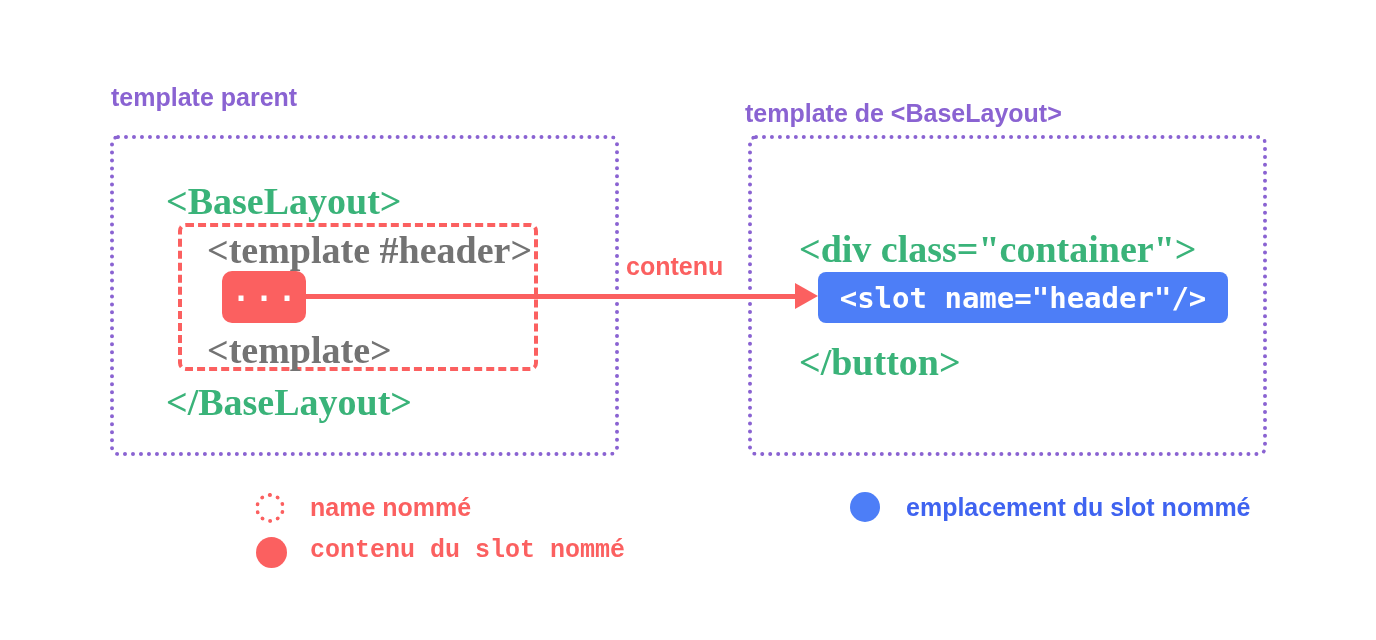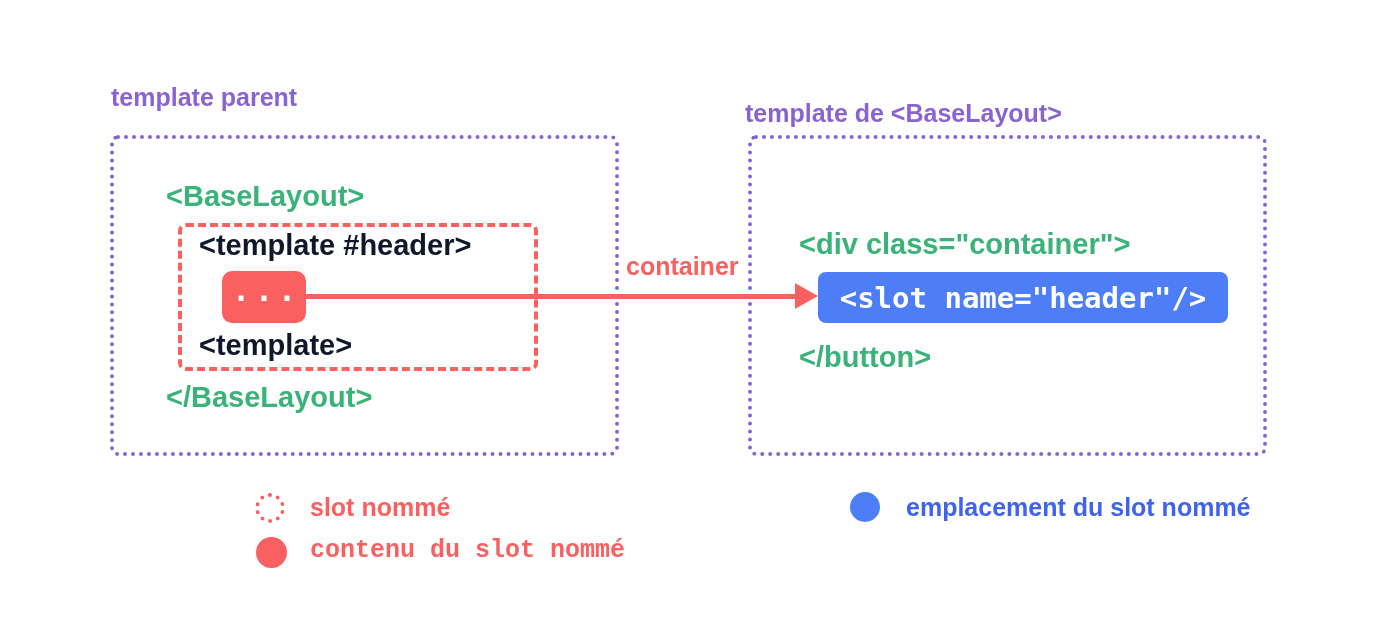--- a/index.html
+++ b/index.html
@@ -21,28 +21,28 @@
     white-space: pre;
   }
   .box {
     position: absolute;
     border: 4px dotted #8a63d2;
     border-radius: 8px;
     background: transparent;
   }
   .code {
     position: absolute;
-    font-family: Liberation Sans, sans-serif;
+    font-family: Liberation Serif, serif;
     font-weight: 700;
-    font-size: 29px;
+    font-size: 38px;
     line-height: 1;
     white-space: pre;
   }
   .code-green { color: #3ab379; }
-  .code-red { color: #0f172a; }
+  .code-red { color: #737373; margin-left: 8px; }
   .slot-box {
     position: absolute;
     left: 178px; top: 223px;
     width: 360px; height: 148px;
     border: 4px dashed #fb6060;
     border-radius: 8px;
   }
   .slot-chip {
     position: absolute;
     left: 222px; top: 271px;
@@ -152,34 +152,34 @@
   <div class="slot-chip">
     <span>...</span>
   </div>
 
   <div class="code code-red" style="left:199px; top:331px;">&lt;template&gt;</div>
 
   <div class="code code-green" style="left:166px; top:383px;">&lt;/BaseLayout&gt;</div>
 
   <div class="arrow-line"></div>
   <div class="arrow-head"></div>
-  <div class="arrow-label">container</div>
+  <div class="arrow-label">contenu</div>
 
   <div class="box" style="left:748px; top:135px; width:519px; height:321px;"></div>
 
   <div class="code code-green" style="left:799px; top:230px;">&lt;div class="container"&gt;</div>
 
   <div class="slot-placeholder-chip">
     <span>&lt;slot name="header"/&gt;</span>
   </div>
 
   <div class="code code-green" style="left:799px; top:336px;margin-top:7px;">&lt;/button&gt;</div>
 
   <div class="legend-icon-dashed"></div>
-  <div class="legend-label legend-red" style="left:310px; top:492px;">slot nommé</div>
+  <div class="legend-label legend-red" style="left:310px; top:492px;">name nommé</div>
 
   <div class="legend-icon-red"></div>
   <div class="legend-label legend-red" style="left:310px; top:536px;font-family:Liberation Mono, monospace;">contenu du slot nommé</div>
 
   <div class="legend-icon-blue"></div>
   <div class="legend-label legend-blue" style="left:906px; top:492px;text-align:right;">emplacement du slot nommé</div>
 
 </div>
 
 </body></html>

